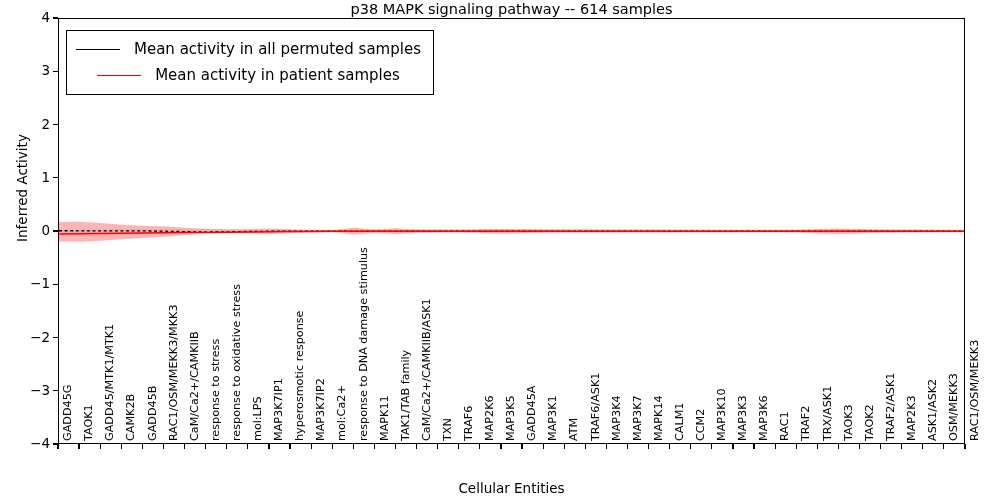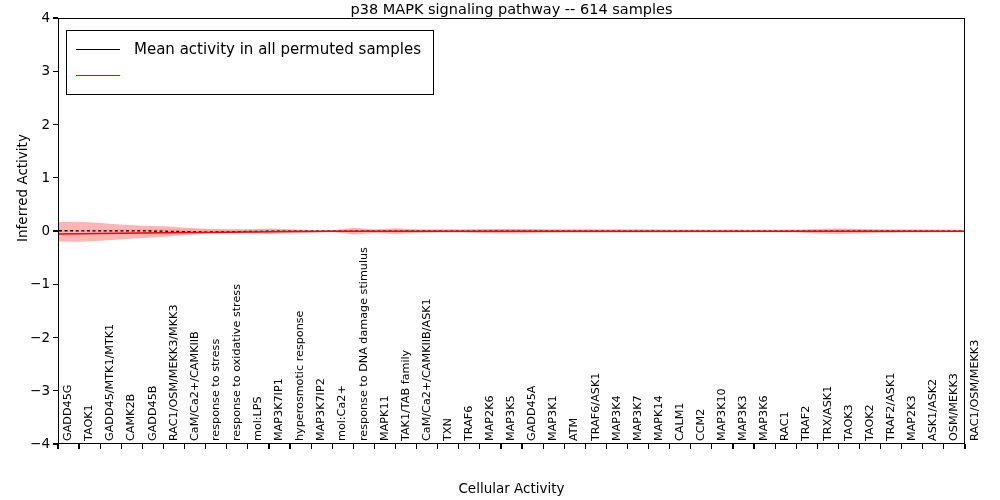--- a/index.html
+++ b/index.html
@@ -100,20 +100,21 @@
     left: 66px; top: 30px;
     border: 1.2px solid #000;
     background: #ffffff;
     padding: 5px 12px 6px 9px;
     box-sizing: border-box;
   }
   .legend-row {
     display: flex;
     align-items: center;
     height: 26px;
+    justify-content: center;
   }
   .legend-swatch {
     width: 44px; height: 0;
     border-top-width: 1.6px;
     border-top-style: solid;
     margin-right: 14px;
     flex: none;
   }
   .legend-text {
     font-size: 15px;
@@ -250,25 +251,26 @@
       <div class="xtick-label" style="left: 884.828px;">TRAF2/ASK1</div>
       <div class="xtick-mark" style="left: 901.121px;"></div>
       <div class="xtick-label" style="left: 905.921px;">MAP2K3</div>
       <div class="xtick-mark" style="left: 922.214px;"></div>
       <div class="xtick-label" style="left: 927.014px;">ASK1/ASK2</div>
       <div class="xtick-mark" style="left: 943.307px;"></div>
       <div class="xtick-label" style="left: 948.107px;">OSM/MEKK3</div>
       <div class="xtick-mark" style="left: 964.4px;"></div>
       <div class="xtick-label" style="left: 969.2px;">RAC1/OSM/MEKK3</div>
     </div>
-  <div id="x-axis-label">Cellular Activity</div>
+  <div id="x-axis-label">Cellular Entities</div>
 
   <div id="legend">
     <div class="legend-row">
       <span class="legend-swatch" style="border-top-color: rgb(0, 0, 0);"></span>
       <span class="legend-text">Mean activity in all permuted samples</span>
     </div>
     <div class="legend-row">
       <span class="legend-swatch" style="border-top-color: rgb(255, 0, 0);"></span>
+      <span class="legend-text">Mean activity in patient samples</span>
     </div>
   </div>
 
 </div>
 
 </body></html>

